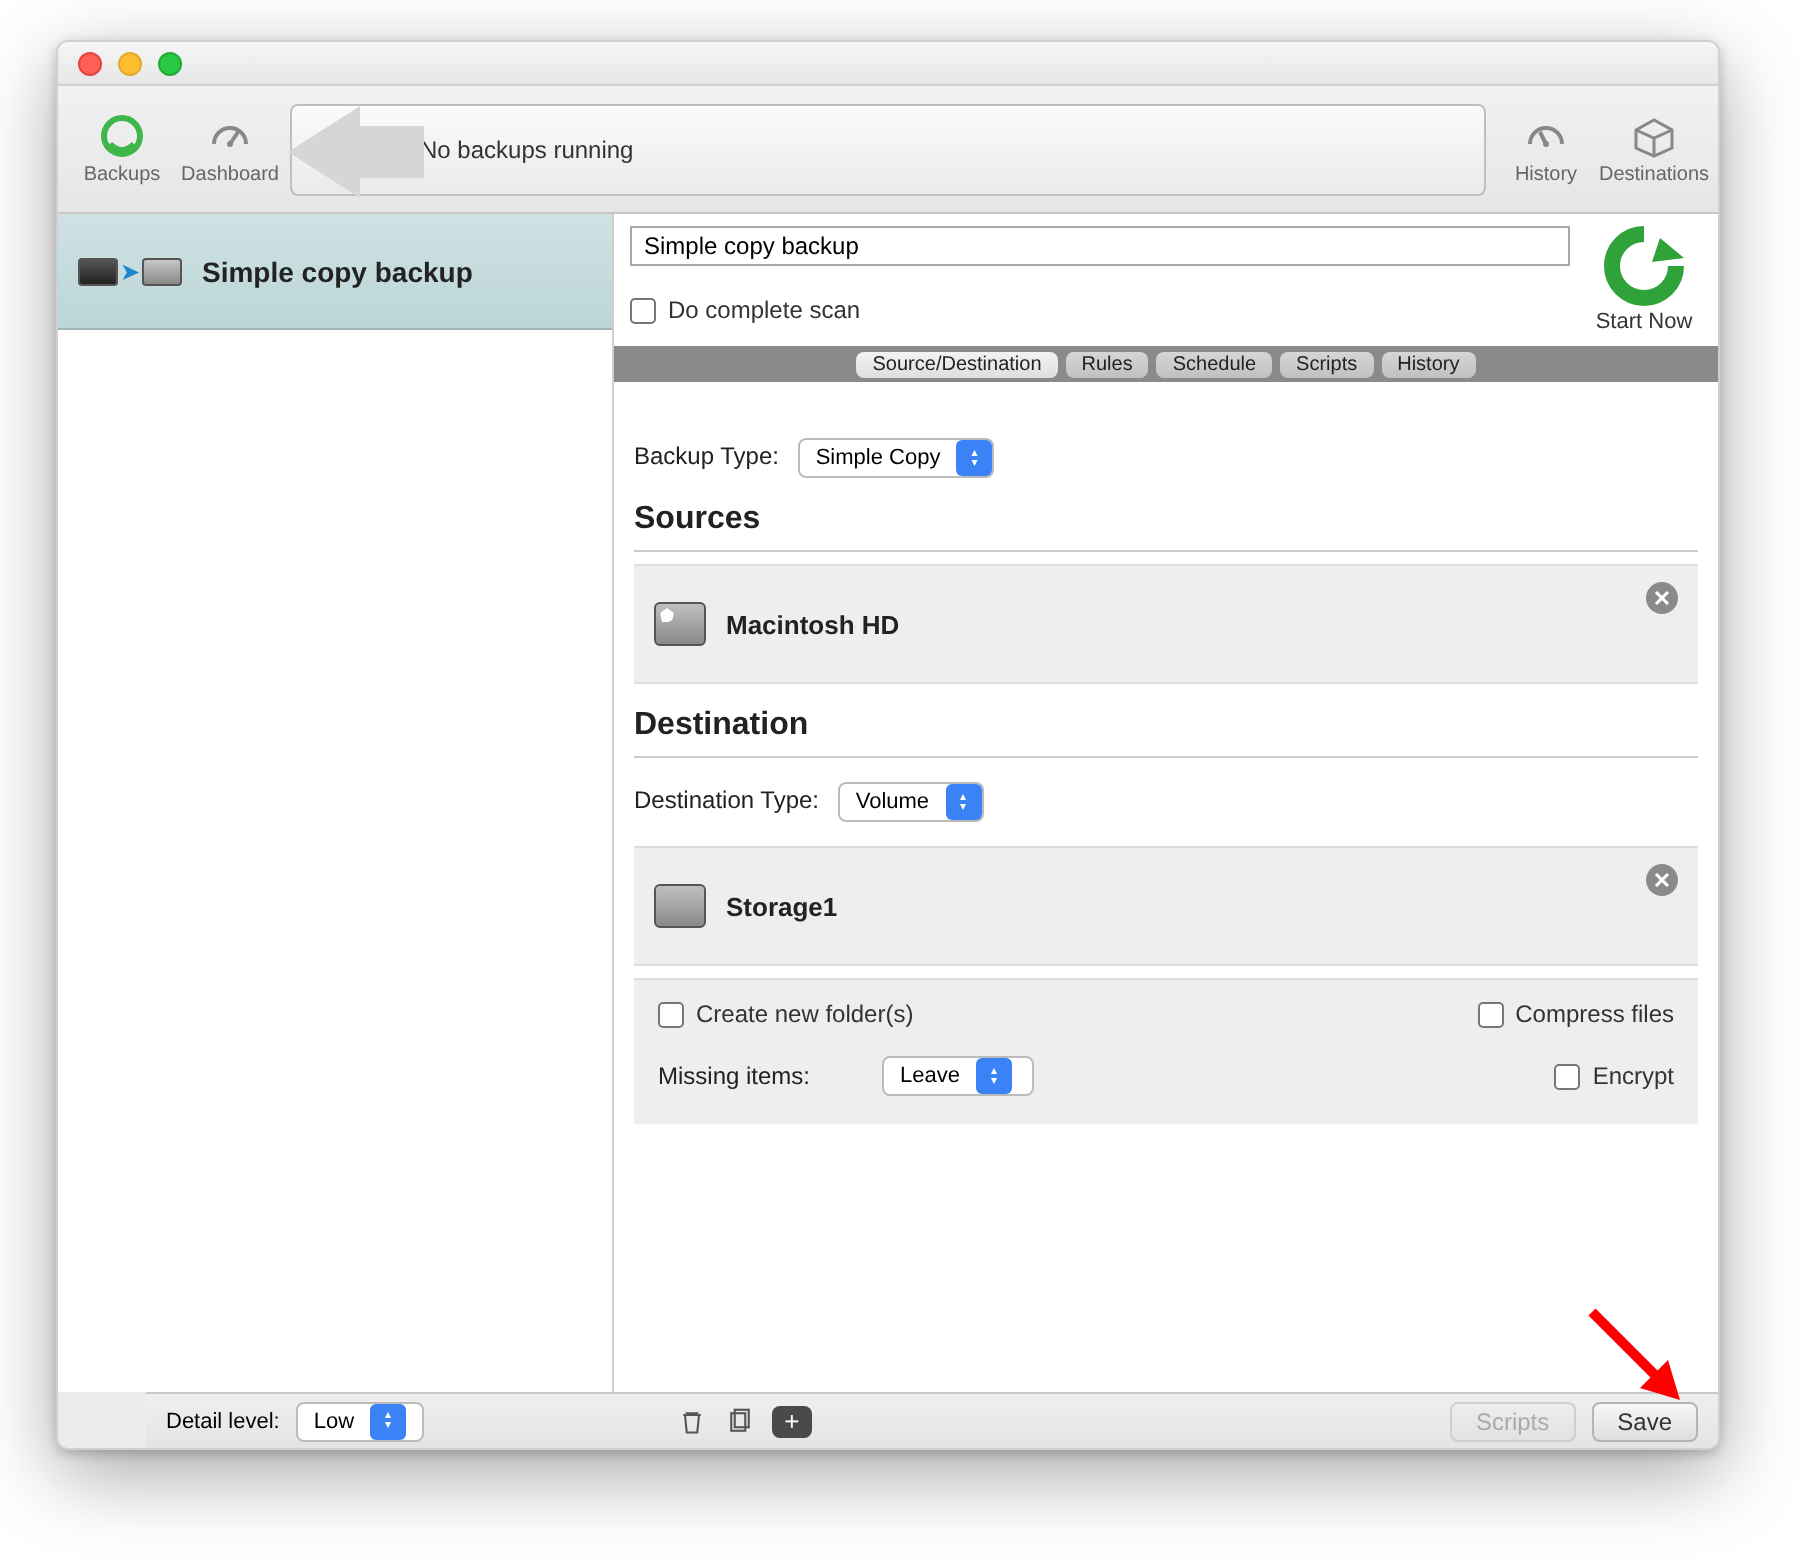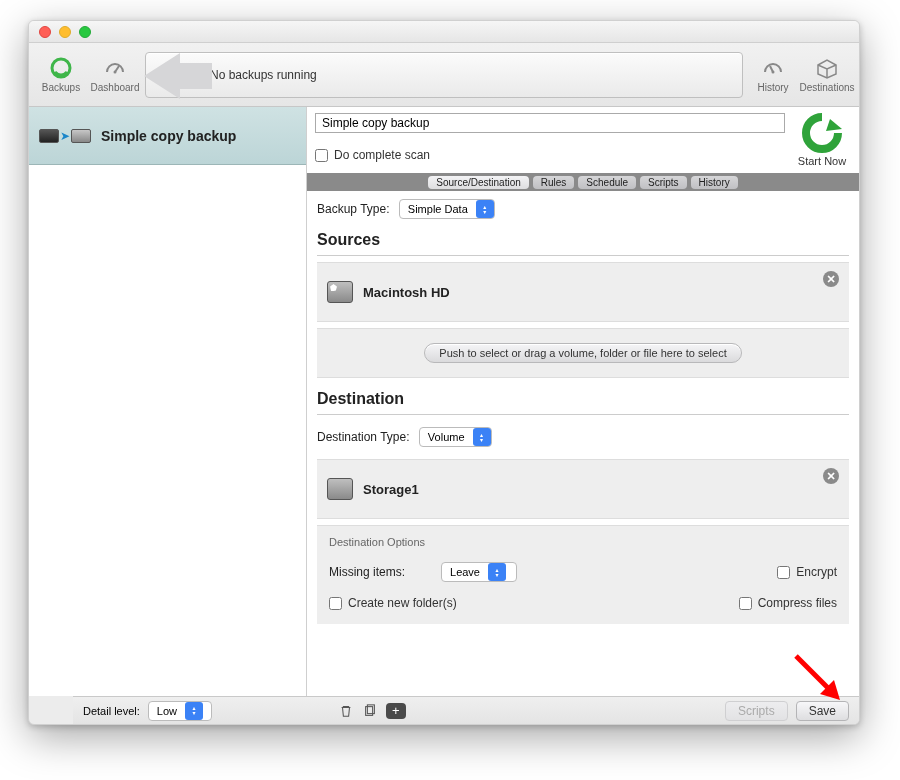--- a/index.html
+++ b/index.html
@@ -140,20 +140,21 @@
     cursor:pointer;
   }
   .tab.active { background: linear-gradient(#f3f3f5,#dedee0);}
 
   .panel {
     flex:1 1 auto;
     overflow:auto;
     padding: 8px 10px 10px 10px;
     display:flex; flex-direction:column;
     gap:6px;
+    margin-top:20px;
   }
   .row-label { font-size:12px; color:#222; margin-right:6px;}
   .select {
     display:inline-flex; align-items:center;
     height:20px;
     background:#fff;
     border:1px solid #bbb;
     border-radius:4px;
     font-size:11px;
     padding: 0 0 0 8px;
@@ -359,78 +360,74 @@
         <div class="tab">
             <span>History</span>
           </div>
       </div>
 
       <div class="panel">
 
         <div>
           <span class="row-label">Backup Type:</span>
           <span class="select">
-            <span>Simple Data</span>
+            <span>Simple Copy</span>
             <span class="sep"></span>
           </span>
         </div>
 
         <div class="section-h">Sources</div>
         <div class="hr"></div>
 
         <div class="drive-box">
           <div class="drive-icon apple"></div>
           <span class="drive-label">Macintosh HD</span>
           <div class="x-btn">✕</div>
         </div>
 
-        <div class="drop-box">
-          <span class="pill-btn">Push to select or drag a volume, folder or file here to select</span>
-        </div>
 
         <div class="section-h">Destination</div>
         <div class="hr"></div>
 
         <div style="margin:6px 0;">
           <span class="row-label">Destination Type:</span>
           <span class="select">
             <span>Volume</span>
             <span class="sep"></span>
           </span>
         </div>
 
         <div class="drive-box">
           <div class="drive-icon"></div>
           <span class="drive-label">Storage1</span>
           <div class="x-btn">✕</div>
         </div>
 
         <div class="dest-opts">
-          <span class="opt-title">Destination Options</span>
+          <div class="opt-row">
+            <label class="check">
+              <input type="checkbox" style="">
+              <span>Create new folder(s)</span>
+            </label>
+            <div style="flex:1"></div>
+            <label class="check">
+              <input type="checkbox" style="">
+              <span>Compress files</span>
+            </label>
+          </div>
           <div class="opt-row">
             <span class="row-label">Missing items:</span>
             <span class="select" style="min-width:76px">
               <span>Leave</span>
               <span class="sep"></span>
             </span>
             <div style="flex:1"></div>
             <label class="check">
               <input type="checkbox" style="">
               <span>Encrypt</span>
-            </label>
-          </div>
-          <div class="opt-row">
-            <label class="check">
-              <input type="checkbox" style="">
-              <span>Create new folder(s)</span>
-            </label>
-            <div style="flex:1"></div>
-            <label class="check">
-              <input type="checkbox" style="">
-              <span>Compress files</span>
             </label>
           </div>
         </div>
 
       </div>
     </div>
   </div>
 
   <div class="footer">
     <span>Detail level:</span>

